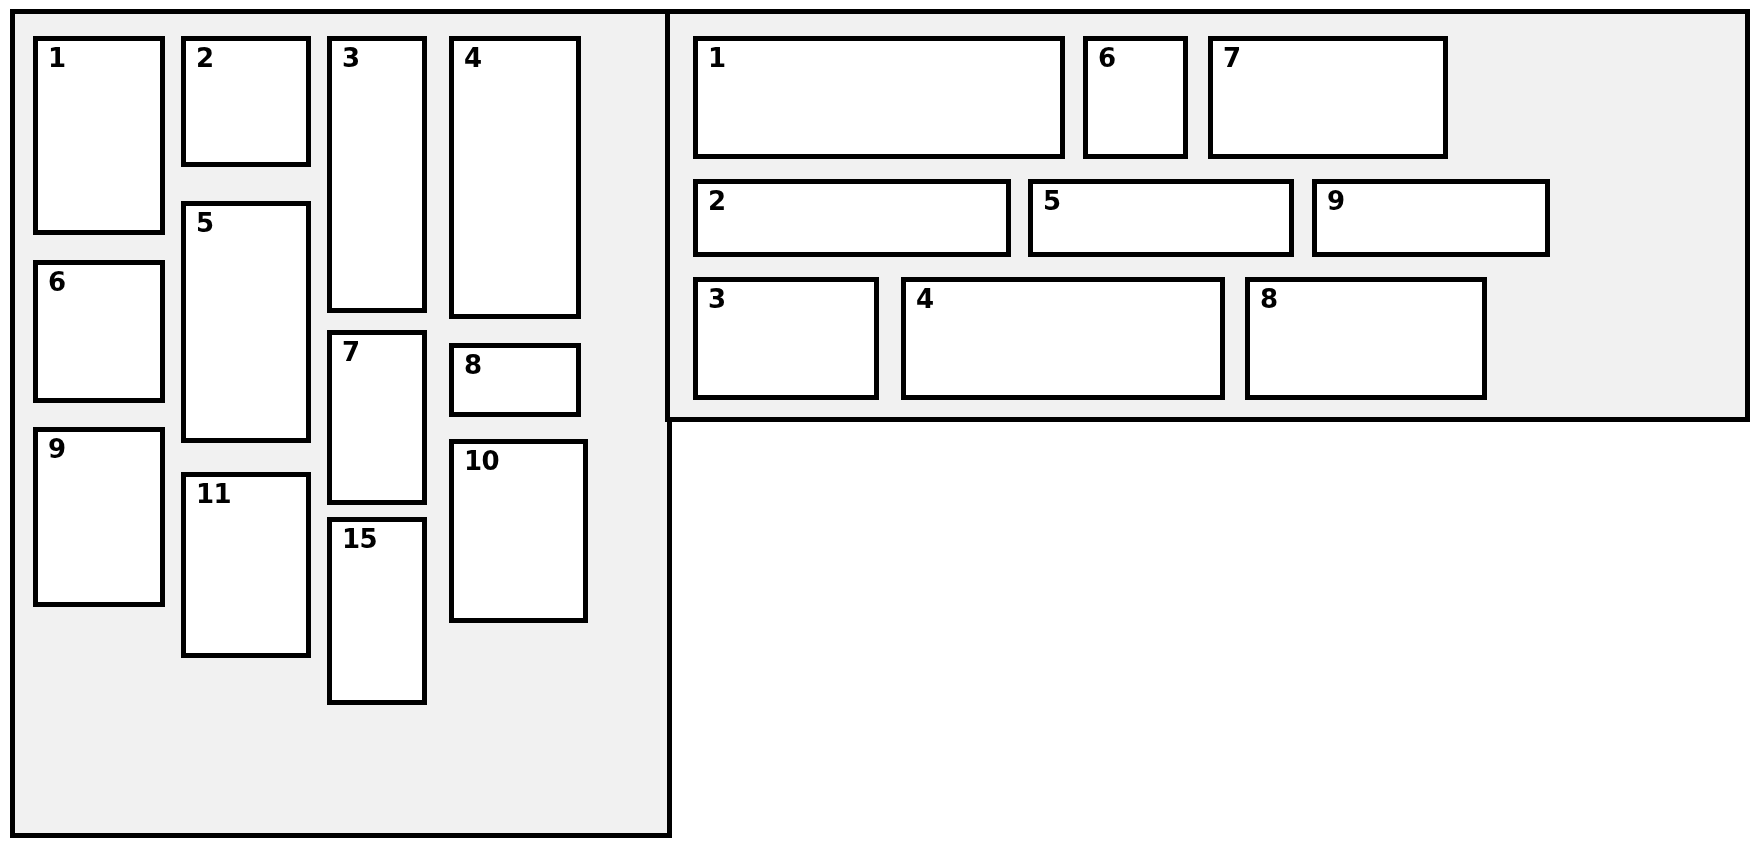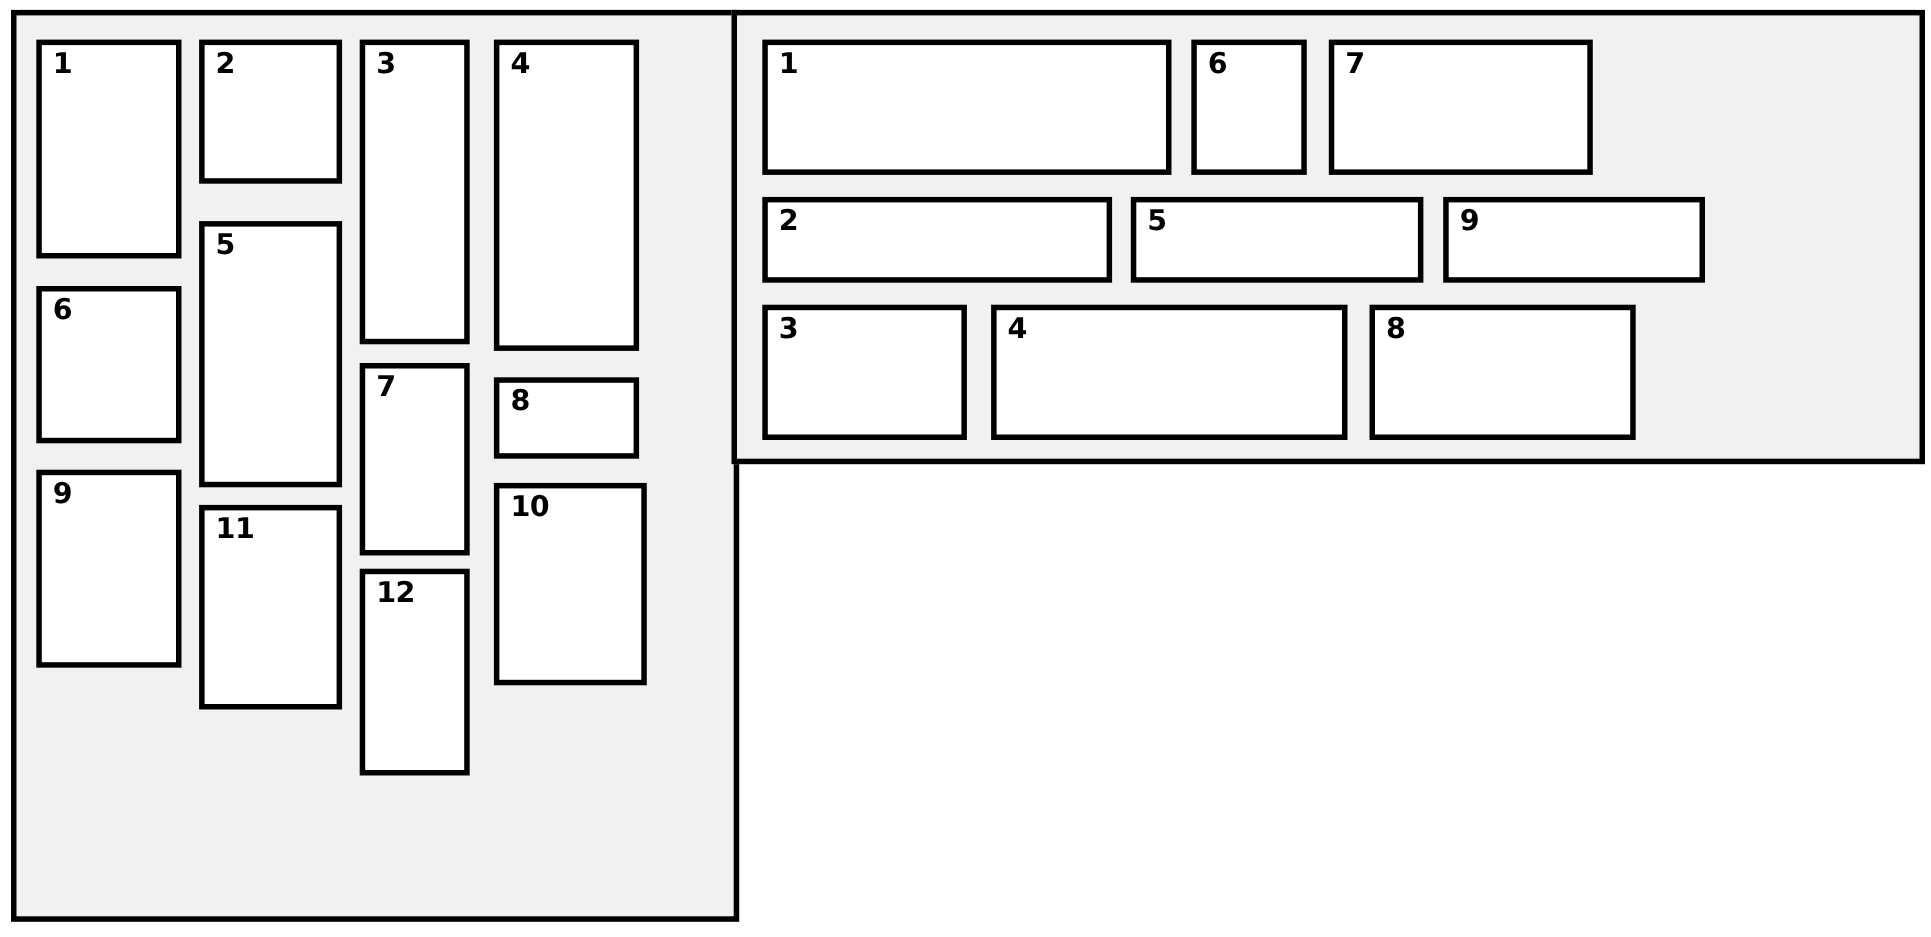--- a/index.html
+++ b/index.html
@@ -70,25 +70,25 @@
       </div>
       <div class="cell" style="left: 434px; top: 329px; width: 132px; height: 74px; background: rgb(255, 255, 255); border-color: rgb(0, 0, 0);">
         <span class="cell-label">8</span>
       </div>
       <div class="cell" style="left: 18px; top: 413px; width: 132px; height: 180px; background: rgb(255, 255, 255); border-color: rgb(0, 0, 0);">
         <span class="cell-label">9</span>
       </div>
       <div class="cell" style="left: 434px; top: 425px; width: 139px; height: 184px; background: rgb(255, 255, 255); border-color: rgb(0, 0, 0);">
         <span class="cell-label">10</span>
       </div>
-      <div class="cell" style="left: 166px; top: 445px; width: 130px; height: 186px; background: rgb(255, 255, 255); border-color: rgb(0, 0, 0);">
+      <div class="cell" style="left: 166px; top: 458px; width: 130px; height: 186px; background: rgb(255, 255, 255); border-color: rgb(0, 0, 0);">
         <span class="cell-label">11</span>
       </div>
       <div class="cell" style="left: 312px; top: 503px; width: 100px; height: 188px; background: rgb(255, 255, 255); border-color: rgb(0, 0, 0);">
-        <span class="cell-label">12</span>
+        <span class="cell-label">15</span>
       </div>
     </div>
     <div class="panel" style="left: 665px; top: 9px; width: 1085px; height: 413px; background: rgb(241, 241, 241); border-color: rgb(0, 0, 0);">
       <div class="cell" style="left: 23px; top: 22px; width: 372px; height: 123px; background: rgb(255, 255, 255); border-color: rgb(0, 0, 0);">
         <span class="cell-label">1</span>
       </div>
       <div class="cell" style="left: 413px; top: 22px; width: 105px; height: 123px; background: rgb(255, 255, 255); border-color: rgb(0, 0, 0);">
         <span class="cell-label">6</span>
       </div>
       <div class="cell" style="left: 538px; top: 22px; width: 240px; height: 123px; background: rgb(255, 255, 255); border-color: rgb(0, 0, 0);">

